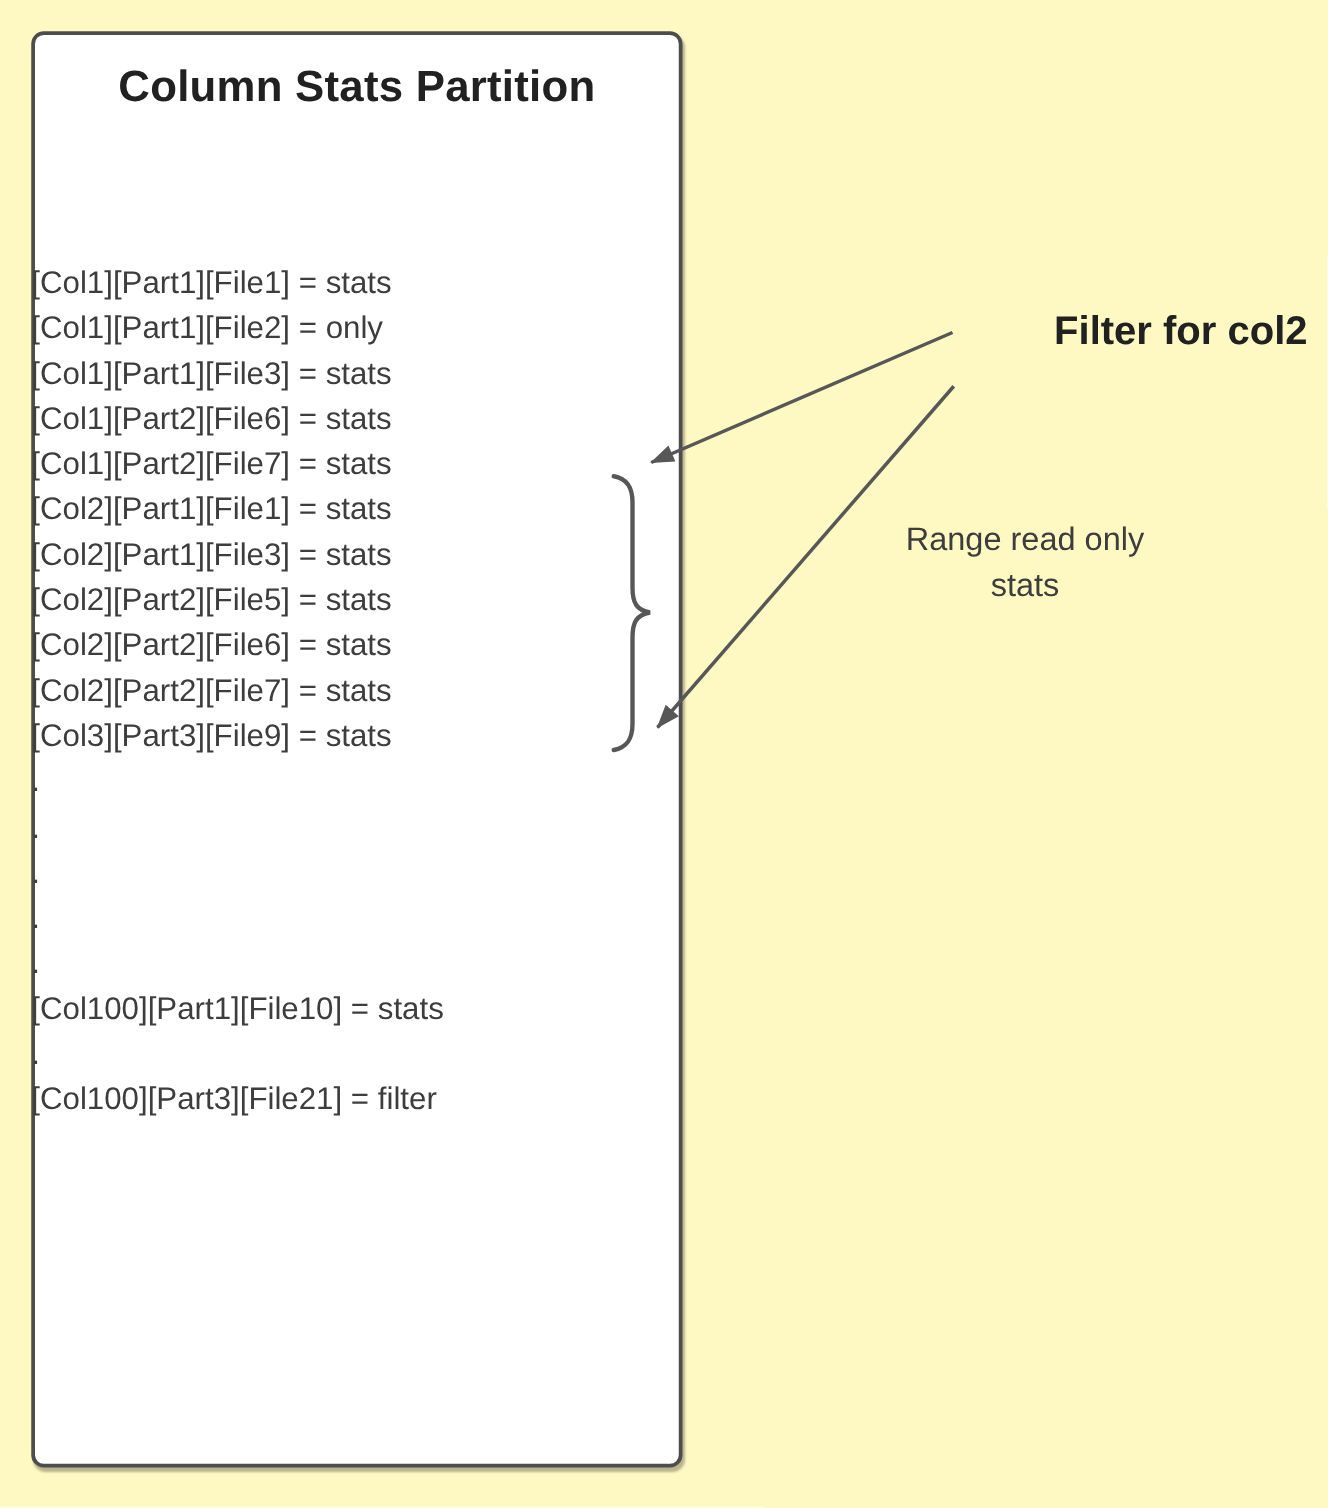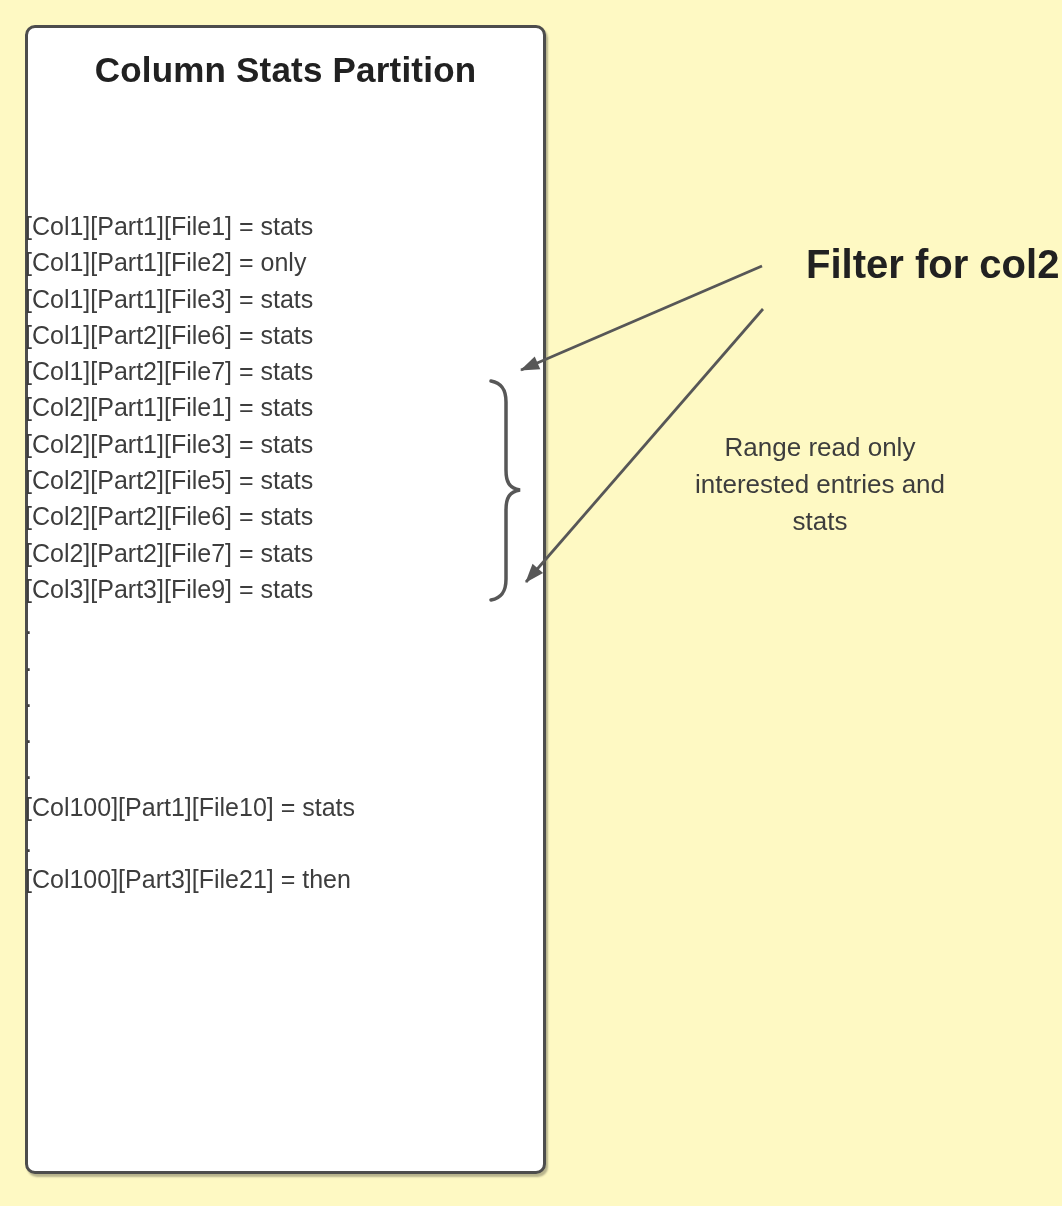--- a/index.html
+++ b/index.html
@@ -60,33 +60,32 @@
     width: 1062px;
     height: 1206px;
     pointer-events: none;
   }
   .filter-label {
     position: absolute;
     left: 806px;
     top: 246px;
     width: 240px;
     text-align: right;
-    font-size: 40px;
+    font-size: 32px;
     font-weight: bold;
     line-height: 36px;
     color: #212121;
     white-space: nowrap;
   }
   .range-note {
     position: absolute;
     left: 655px;
     top: 413px;
     width: 330px;
     text-align: center;
-    margin-top: 16px;
   }
   .range-note .note-line {
     font-size: 26px;
     line-height: 37px;
     color: #3d3d3d;
   }
 </style>
 </head>
 <body>
 
@@ -108,21 +107,21 @@
       <div class="entry-row">[Col2][Part2][File6] = stats</div>
       <div class="entry-row">[Col2][Part2][File7] = stats</div>
       <div class="entry-row">[Col3][Part3][File9] = stats</div>
       <div class="entry-row">.</div>
       <div class="entry-row">.</div>
       <div class="entry-row">.</div>
       <div class="entry-row">.</div>
       <div class="entry-row">.</div>
       <div class="entry-row">[Col100][Part1][File10] = stats</div>
       <div class="entry-row">.</div>
-      <div class="entry-row">[Col100][Part3][File21] = then</div>
+      <div class="entry-row">[Col100][Part3][File21] = filter</div>
     </div>
 
   <svg class="overlay-svg" viewBox="0 0 1062 1206" xmlns="http://www.w3.org/2000/svg">
     <defs>
       <marker id="arrowhead" markerUnits="userSpaceOnUse" markerWidth="22" markerHeight="16" refX="19" refY="8" orient="auto">
         <path d="M1,1 L20,8 L1,15 Z" fill="#575757"></path>
       </marker>
     </defs>
 
     <path d="M 491 381
@@ -135,17 +134,16 @@
 
     <line x1="762" y1="266" x2="521" y2="370" stroke="#575757" stroke-width="2.8" marker-end="url(#arrowhead)"></line>
 
     <line x1="763" y1="309" x2="526" y2="582" stroke="#575757" stroke-width="2.8" marker-end="url(#arrowhead)"></line>
   </svg>
 
   <div class="filter-label">Filter for col2</div>
 
   <div class="range-note">
       <div class="note-line">Range read only</div>
-      <div class="note-line">interested entries and</div>
       <div class="note-line">stats</div>
     </div>
 
 </div>
 
 </body></html>

